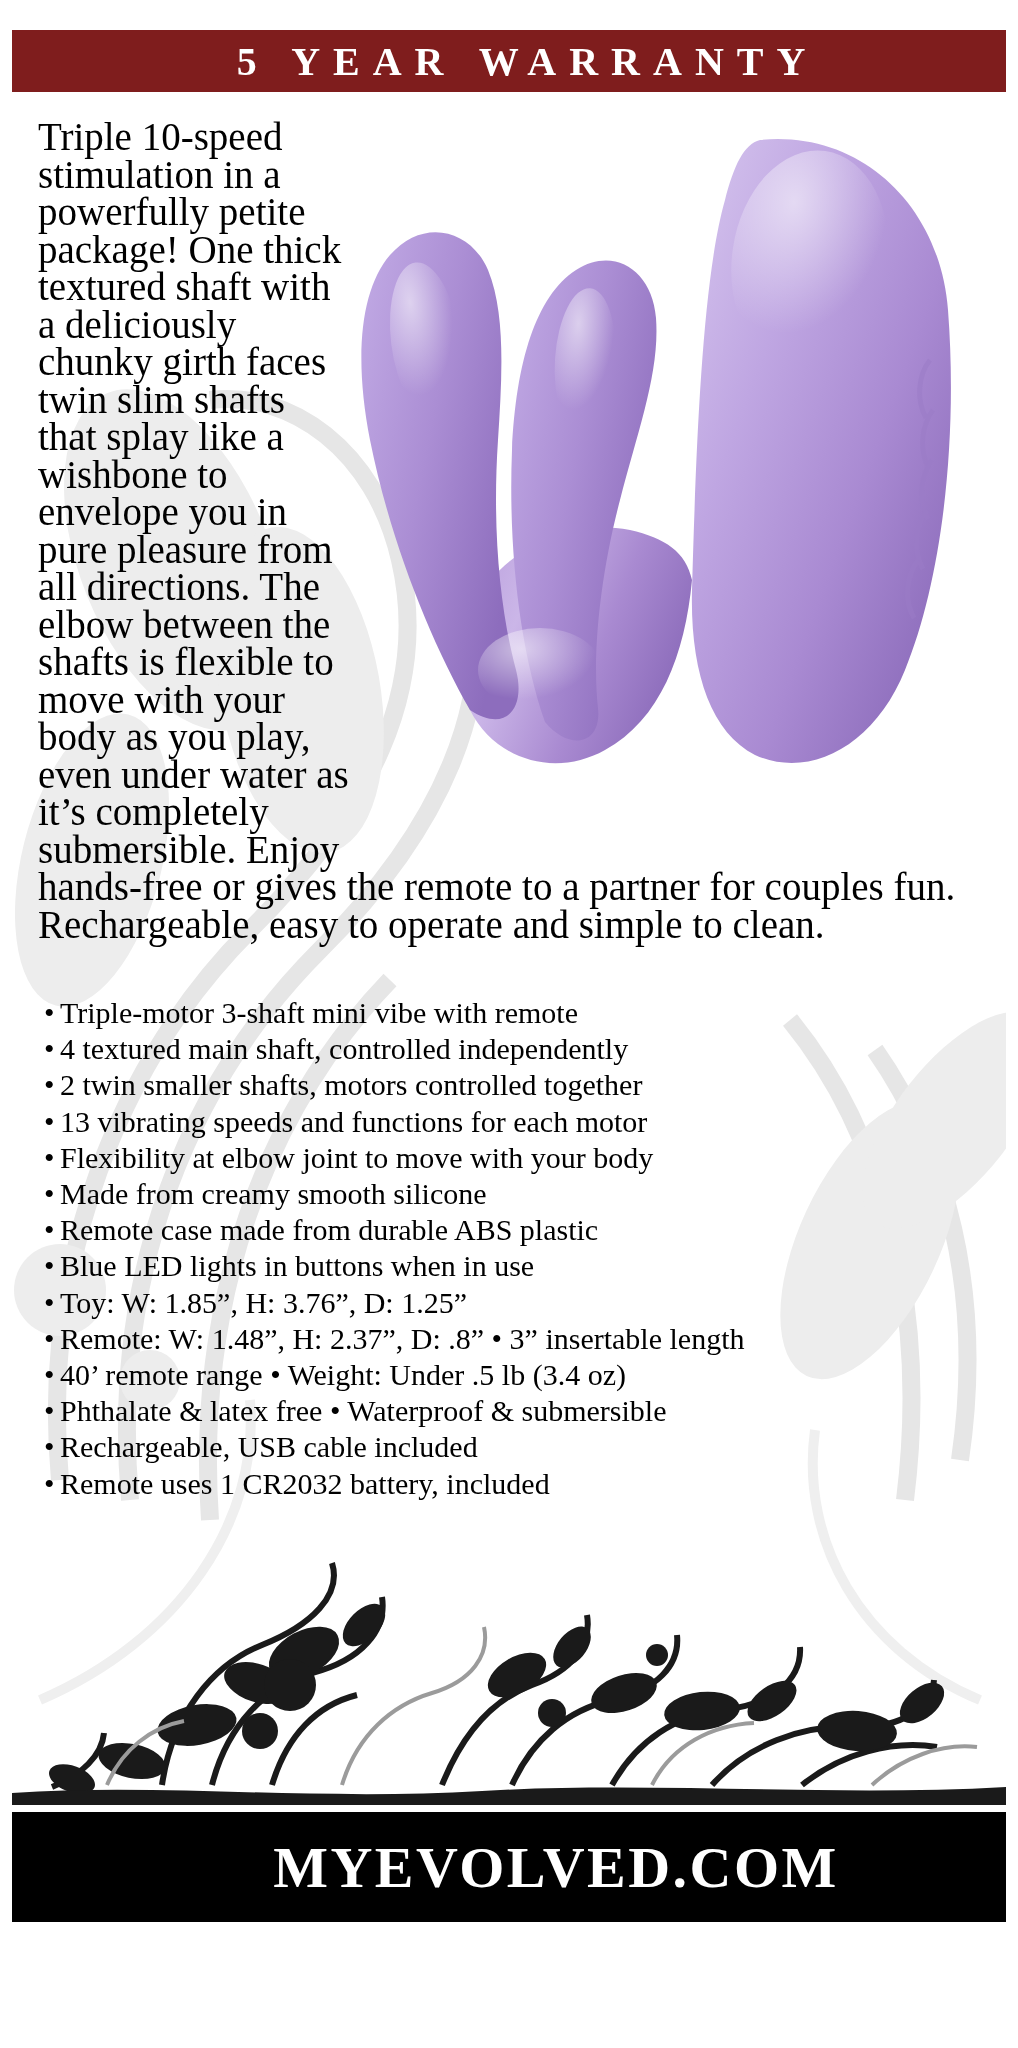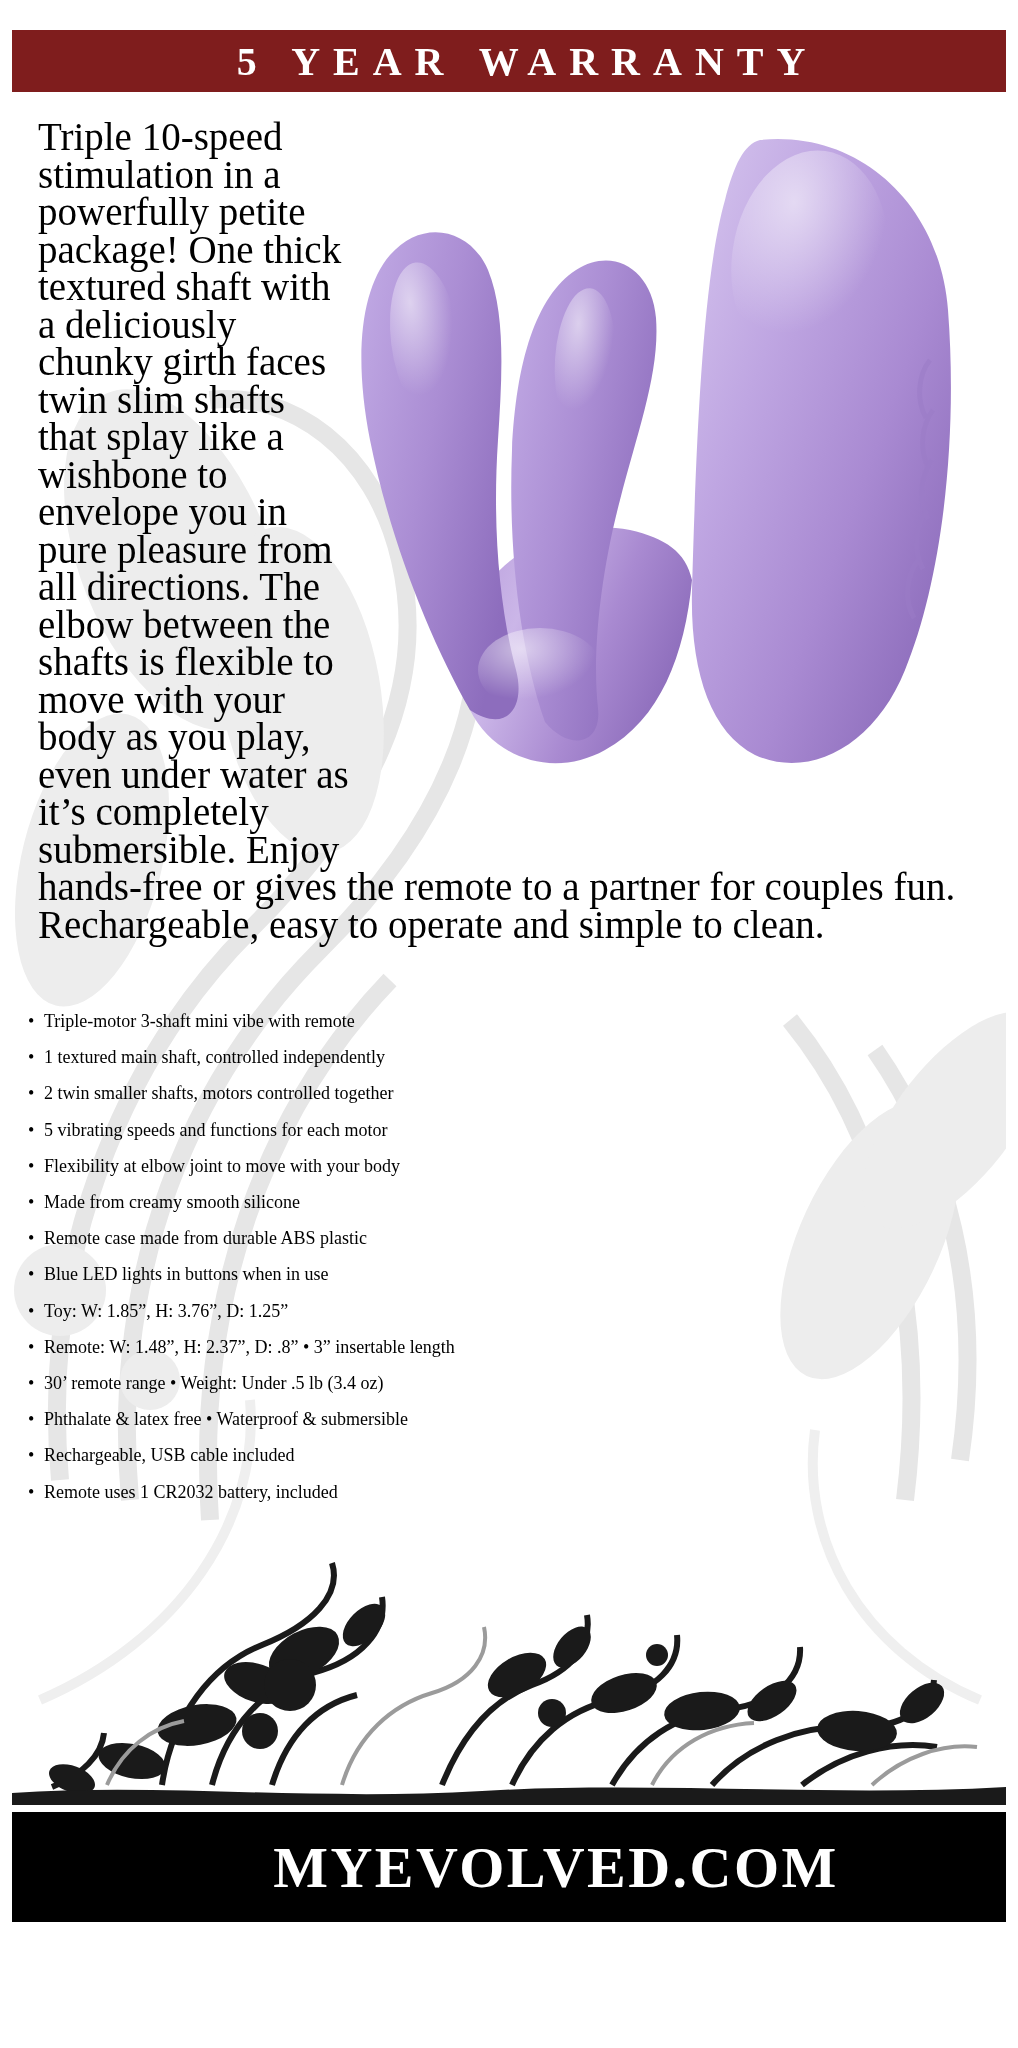--- a/index.html
+++ b/index.html
@@ -98,27 +98,26 @@
   .float-spacer {
     float: right;
     width: 640px;
     height: 0;
   }
   .fs1 { height: 718px; width: 646px; }
 
   
   #features {
     position: absolute;
-    left: 28px;
+    left: 44px;
     top: 995px;
     width: 950px;
     z-index: 20;
-    font-size: 18px;
+    font-size: 30px;
     line-height: 36.2px;
-    margin-top: 8px;
   }
   #features .bullet-row {
     white-space: nowrap;
   }
   #features .dot {
     display: inline-block;
     width: 16px;
   }
 
   
@@ -242,30 +241,30 @@
     <ellipse cx="210" cy="560" rx="62" ry="42" fill="url(#gHi)"></ellipse>
   </svg>
 
   <div id="description">
     <div class="float-spacer fs1"></div>
     <p>Triple 10-speed stimulation in a powerfully petite package! One thick textured shaft with a deliciously chunky girth faces twin slim shafts that splay like a wishbone to envelope you in pure pleasure from all directions. The elbow between the shafts is flexible to move with your body as you play, even under water as it’s completely submersible. Enjoy hands-free or gives the remote to a partner for couples fun. Rechargeable, easy to operate and simple to clean.</p>
   </div>
 
   <div id="features">
     <div class="bullet-row"><span class="dot">•</span><span>Triple-motor 3-shaft mini vibe with remote</span></div>
-    <div class="bullet-row"><span class="dot">•</span><span>1 textured main shaft, controlled independently</span></div>
+    <div class="bullet-row"><span class="dot">•</span><span>4 textured main shaft, controlled independently</span></div>
     <div class="bullet-row"><span class="dot">•</span><span>2 twin smaller shafts, motors controlled together</span></div>
-    <div class="bullet-row"><span class="dot">•</span><span>5 vibrating speeds and functions for each motor</span></div>
+    <div class="bullet-row"><span class="dot">•</span><span>13 vibrating speeds and functions for each motor</span></div>
     <div class="bullet-row"><span class="dot">•</span><span>Flexibility at elbow joint to move with your body</span></div>
     <div class="bullet-row"><span class="dot">•</span><span>Made from creamy smooth silicone</span></div>
     <div class="bullet-row"><span class="dot">•</span><span>Remote case made from durable ABS plastic</span></div>
     <div class="bullet-row"><span class="dot">•</span><span>Blue LED lights in buttons when in use</span></div>
     <div class="bullet-row"><span class="dot">•</span><span>Toy: W: 1.85”, H: 3.76”, D: 1.25”</span></div>
     <div class="bullet-row"><span class="dot">•</span><span>Remote: W: 1.48”, H: 2.37”, D: .8” • 3” insertable length</span></div>
-    <div class="bullet-row"><span class="dot">•</span><span>30’ remote range • Weight: Under .5 lb (3.4 oz)</span></div>
+    <div class="bullet-row"><span class="dot">•</span><span>40’ remote range • Weight: Under .5 lb (3.4 oz)</span></div>
     <div class="bullet-row"><span class="dot">•</span><span>Phthalate &amp; latex free • Waterproof &amp; submersible</span></div>
     <div class="bullet-row"><span class="dot">•</span><span>Rechargeable, USB cable included</span></div>
     <div class="bullet-row"><span class="dot">•</span><span>Remote uses 1 CR2032 battery, included</span></div>
   </div>
 
   <svg id="floral-band" viewBox="0 0 994 270" preserveAspectRatio="none">
     <g fill="none" stroke="#1a1a1a" stroke-width="6">
       <path d="M150 250 C 160 180, 200 130, 250 110 C 300 90, 330 60, 320 28"></path>
       <path d="M200 250 C 215 190, 255 150, 300 138 C 350 125, 375 95, 370 62"></path>
       <path d="M260 250 C 275 200, 305 170, 345 160"></path>

